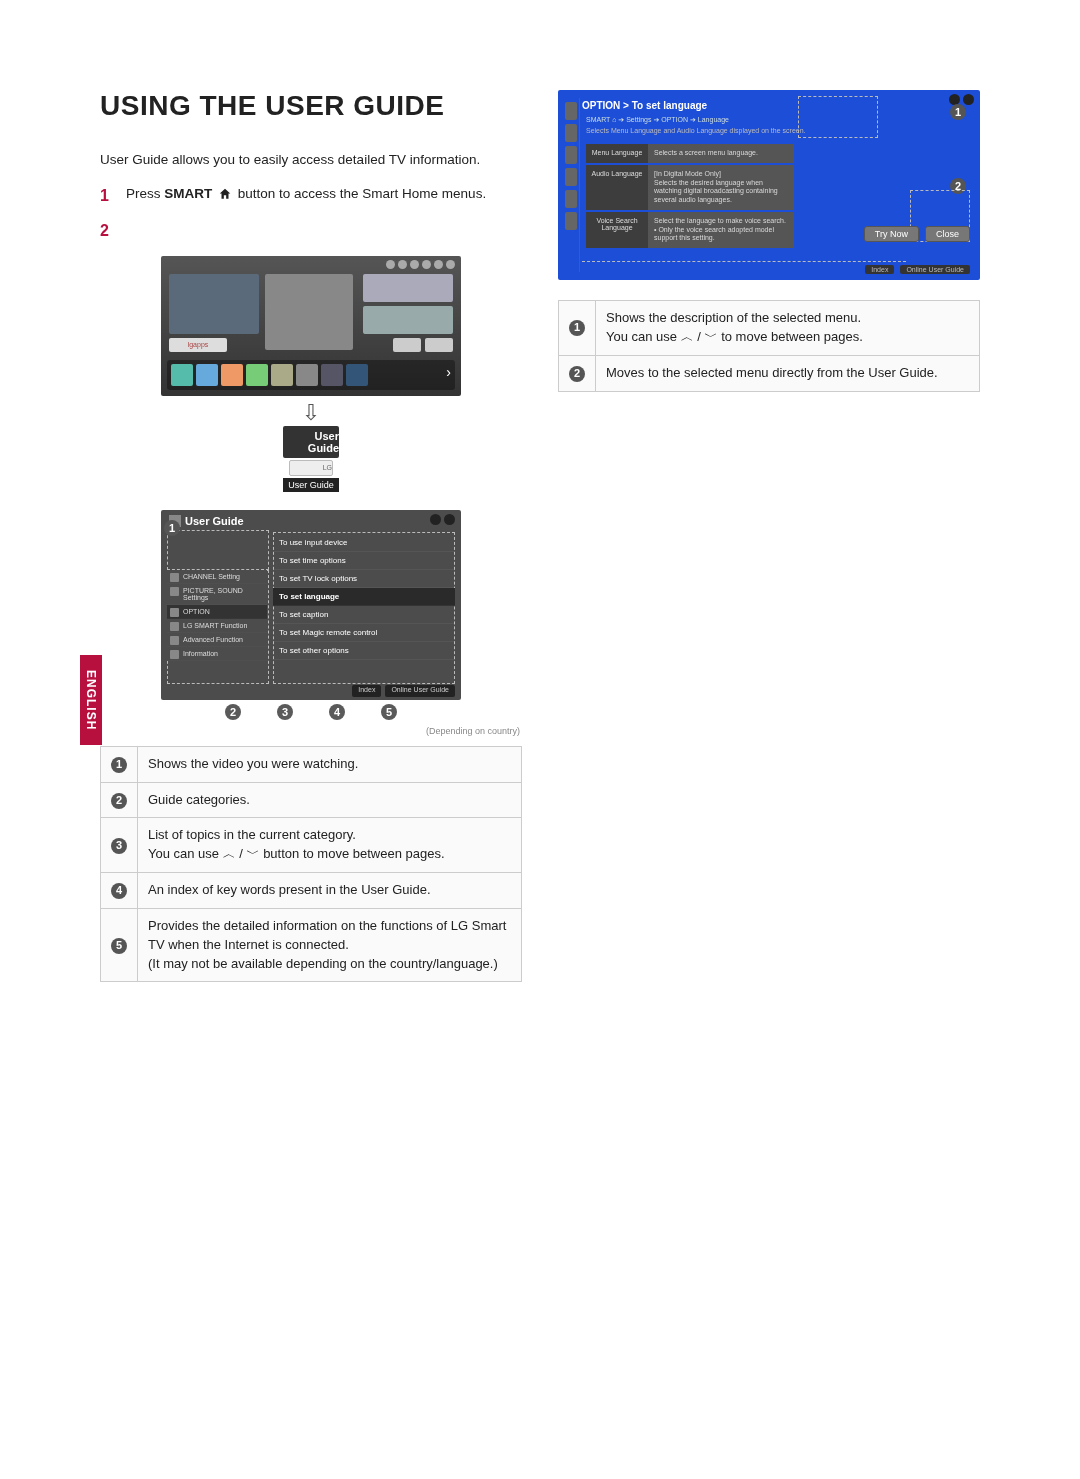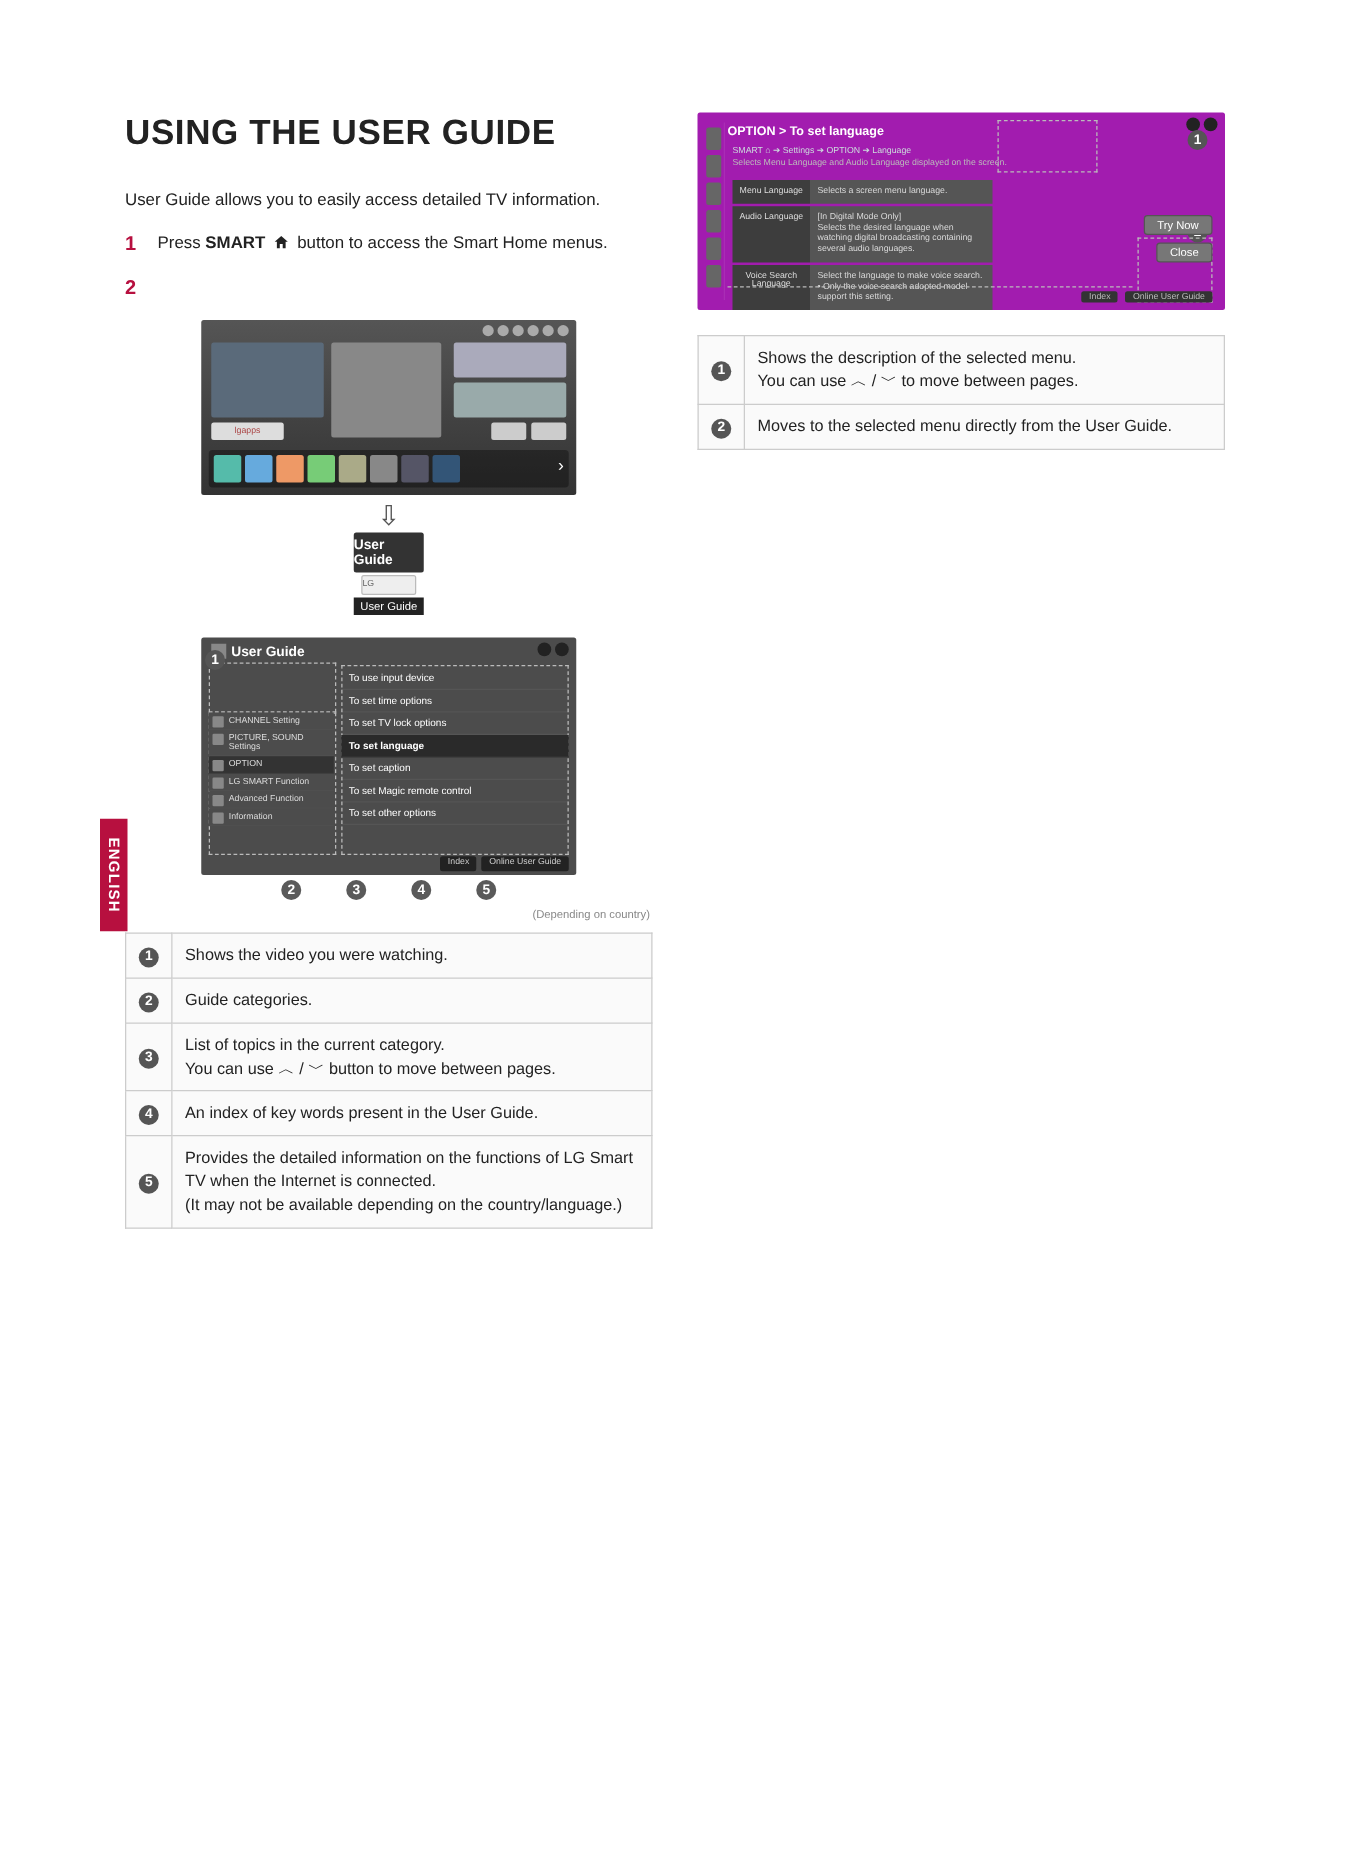--- a/index.html
+++ b/index.html
@@ -110,21 +110,21 @@
   .mock-home .bottom-row span:nth-child(6){background:#888}
   .mock-home .bottom-row span:nth-child(7){background:#556}
   .mock-home .bottom-row span:nth-child(8){background:#357}
   .mock-home .bottom-row .arrow{ color:#fff;font-size:14px;margin-left:auto;background:none;width:auto }
   .arrow-down{
     text-align:center; font-size:22px; color:#555; line-height:1;
     margin:2px 0;
   }
   .ug-tile{
     width:56px; margin:0 auto 2px auto; background:#333; color:#fff;
-    font-size:11px; text-align:left; padding:4px 0; border-radius:2px;
+    font-size:11px; text-align:right; padding:4px 0; border-radius:2px;
     font-weight:bold; line-height:1.1;
   }
   .ug-tile.sub{ background:#eee;color:#666;font-size:7px;font-weight:normal;border:1px solid #bbb;width:42px;padding:3px 0 }
   .ug-caption{
     width:56px;margin:0 auto;background:#222;color:#fff;font-size:9px;text-align:center;padding:2px 0;
   }
 
   
   .mock-ug{
     width:300px;height:190px;margin:18px auto 4px auto;background:#4c4c4c;
@@ -188,21 +188,21 @@
     padding:8px 10px;
     vertical-align:middle;
     line-height:1.45;
   }
   table.desc-tbl td.nc{
     width:28px;text-align:center;padding:8px 4px;
   }
 
   
   .mock-lang{
-    width:100%;height:158px;margin-bottom:20px;background:#a21caf;
+    width:100%;height:190px;margin-bottom:20px;background:#1d4ed8;
   }
   .mock-lang .hdr2{
     position:absolute;left:24px;top:10px;color:#fff;font-size:10px;font-weight:bold;
   }
   .mock-lang .crumbs{
     position:absolute;left:28px;top:26px;color:#cdd;font-size:7px;
   }
   .mock-lang .crumbs .sub{ display:block;color:#bbb;margin-top:3px }
   .mock-lang .win-icons{ position:absolute; right:6px; top:4px; display:flex; gap:3px }
   .mock-lang .win-icons span{ width:11px;height:11px;border-radius:50%;background:#222;display:inline-block }
@@ -214,21 +214,21 @@
     position:absolute;left:28px;top:54px;width:208px;
   }
   .mock-lang .opt .row{ display:flex;margin-bottom:2px }
   .mock-lang .opt .row .l{
     width:54px;background:#3d3d3d;color:#ddd;font-size:7px;padding:5px 4px;text-align:center;
   }
   .mock-lang .opt .row .r{
     flex:1;background:#555;color:#d9d9d9;font-size:7px;padding:5px 6px;line-height:1.25;
   }
   .mock-lang .btns{
-    position:absolute;right:10px;bottom:38px;display:flex;flex-direction:column;gap:6px;align-items:flex-end;
+    position:absolute;right:10px;bottom:38px;display:flex;flex-direction:row;gap:6px;align-items:flex-end;
   }
   .mock-lang .btns button{
     font-size:9px;background:#777;border:1px solid #555;color:#fff;border-radius:3px;
     padding:2px 10px;
   }
   .mock-lang .foot{
     position:absolute;right:10px;bottom:6px;display:flex;gap:6px;
   }
   .mock-lang .foot span{ font-size:7px;color:#bbb;background:#333;padding:1px 6px;border-radius:2px }
 

